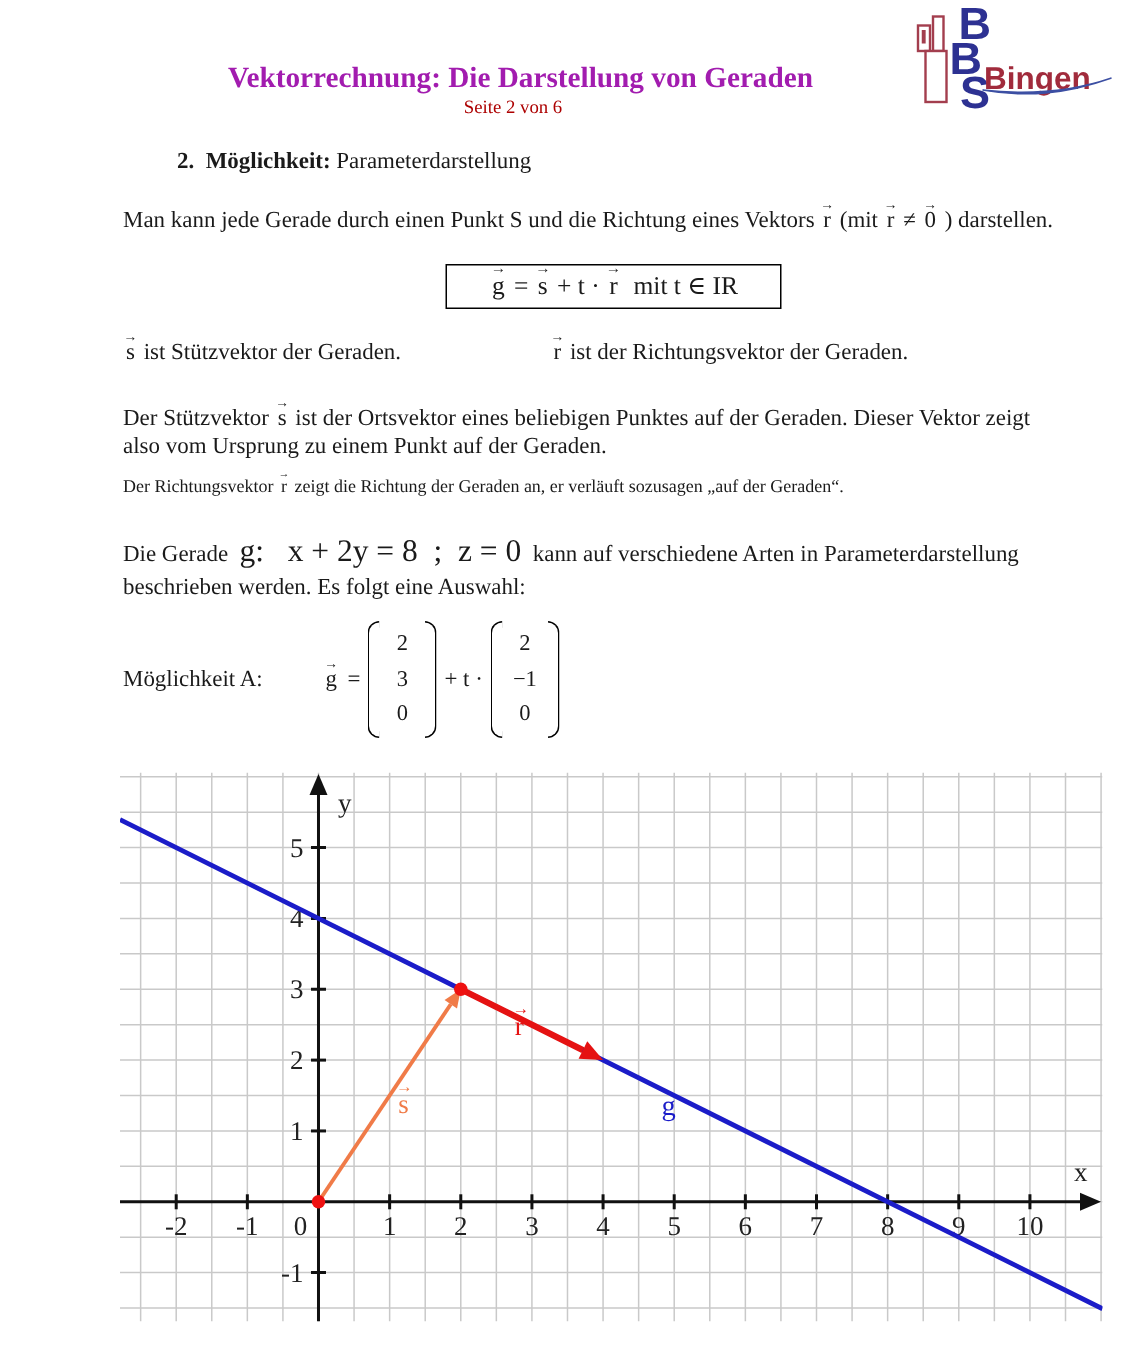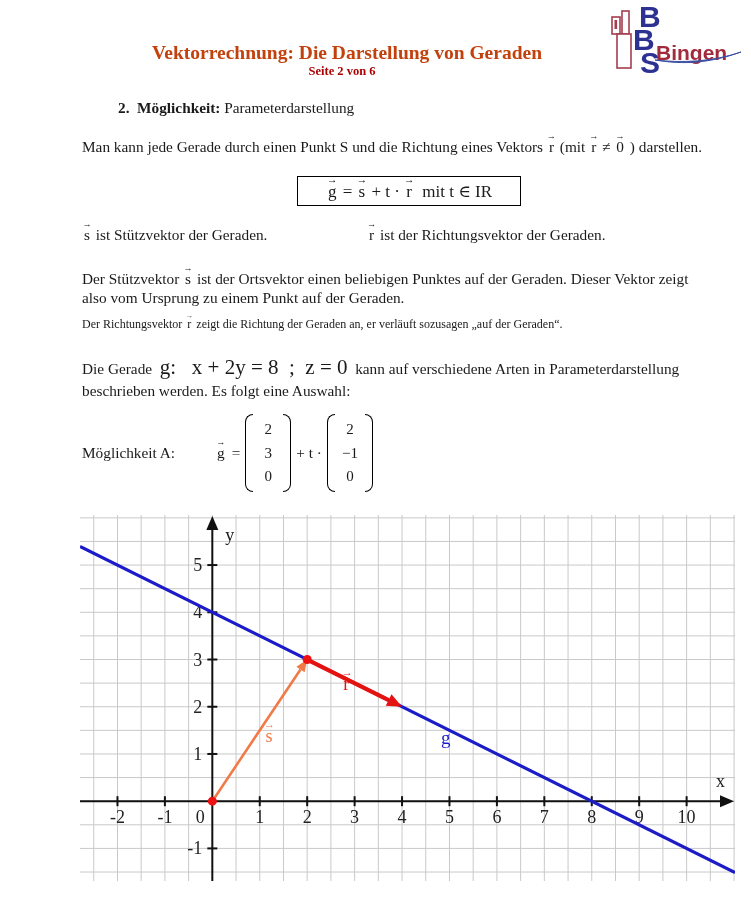--- a/index.html
+++ b/index.html
@@ -3,23 +3,23 @@
 <meta charset="utf-8">
 <style>
   html,body{margin:0;padding:0;background:#fff;}
   .page{position:relative;width:751px;height:902px;background:#ffffff;overflow:hidden;
         font-family:"Liberation Serif","DejaVu Serif",serif;color:#1a1a1a;}
   p{margin:0;white-space:pre-wrap;}
 
   .author{position:absolute;left:330px;top:6px;transform:translateX(-50%);
           font-size:15.5px;color:#1F3C74;white-space:nowrap;}
   .title{position:absolute;left:347px;top:42px;transform:translateX(-50%);
-         font-size:19.5px;font-weight:bold;color:#c2410c;white-space:nowrap;}
+         font-size:19.5px;font-weight:bold;color:#a21caf;white-space:nowrap;}
   .subtitle{position:absolute;left:342px;top:64px;transform:translateX(-50%);
-            font-size:12.5px;font-weight:bold;color:#AD0000;white-space:nowrap;}
+            font-size:12.5px;font-weight:normal;color:#AD0000;white-space:nowrap;}
 
   
   .logo{position:absolute;left:610px;top:2px;width:135px;height:74px;
         font-family:"Liberation Sans","DejaVu Sans",sans-serif;}
   .logo .lb{position:absolute;font-weight:bold;color:#2D3192;font-size:30px;line-height:1;}
   .logo .b1{left:29px;top:0px;}
   .logo .b2{left:23px;top:23px;}
   .logo .sL{left:30px;top:46px;}
   .logo .lname{position:absolute;left:46px;top:40px;font-weight:bold;font-size:21px;color:#A12B3C;line-height:1;}
   .logo .tower{position:absolute;left:0px;top:6px;}
@@ -85,21 +85,21 @@
 
   <p class="heading"><b>2.  Möglichkeit:</b><span> Parameterdarstellung</span></p>
 
   <p class="intro"><span class="seg-t">Man kann jede Gerade durch einen Punkt S und die Richtung eines Vektors </span><span class="vec"><span class="va">→</span><span>r</span></span><span class="seg-t"> (mit </span><span class="vec"><span class="va">→</span><span>r</span></span><span class="seg-t"> ≠ </span><span class="vec"><span class="va">→</span><span>0</span></span><span class="seg-t"> ) darstellen.</span></p>
 
   <div class="formula-box"><span><span class="vec"><span class="va">→</span><span>g</span></span><span class="seg-t"> = </span><span class="vec"><span class="va">→</span><span>s</span></span><span class="seg-t"> + t · </span><span class="vec"><span class="va">→</span><span>r</span></span><span class="seg-t">  mit t ∈ IR</span></span></div>
 
   <p class="legend-l"><span class="vec"><span class="va">→</span><span>s</span></span><span class="seg-t"> ist Stützvektor der Geraden.</span></p>
   <p class="legend-r"><span class="vec"><span class="va">→</span><span>r</span></span><span class="seg-t"> ist der Richtungsvektor der Geraden.</span></p>
 
-  <p class="para-stuetz"><span class="seg-t">Der Stützvektor </span><span class="vec"><span class="va">→</span><span>s</span></span><span class="seg-t"> ist der Ortsvektor einen beliebigen Punktes auf der Geraden. Dieser Vektor zeigt
+  <p class="para-stuetz"><span class="seg-t">Der Stützvektor </span><span class="vec"><span class="va">→</span><span>s</span></span><span class="seg-t"> ist der Ortsvektor eines beliebigen Punktes auf der Geraden. Dieser Vektor zeigt
 also vom Ursprung zu einem Punkt auf der Geraden.</span></p>
   <p class="para-richtung"><span class="seg-t">Der Richtungsvektor </span><span class="vec"><span class="va">→</span><span>r</span></span><span class="seg-t"> zeigt die Richtung der Geraden an, er verläuft sozusagen „auf der Geraden“.</span></p>
   <p class="para-gerade"><span class="seg-t">Die Gerade  </span><span class="math-lg">g:   x + 2y = 8  ;  z = 0</span><span class="seg-t">  kann auf verschiedene Arten in Parameterdarstellung
 beschrieben werden. Es folgt eine Auswahl:</span></p>
 
   <div class="moeglichkeit">
     <span class="m-label">Möglichkeit A:</span>
     <span class="equation">
       <span class="vec"><span class="va">→</span><span>g</span></span>
       <span class="eq-op">=</span>

